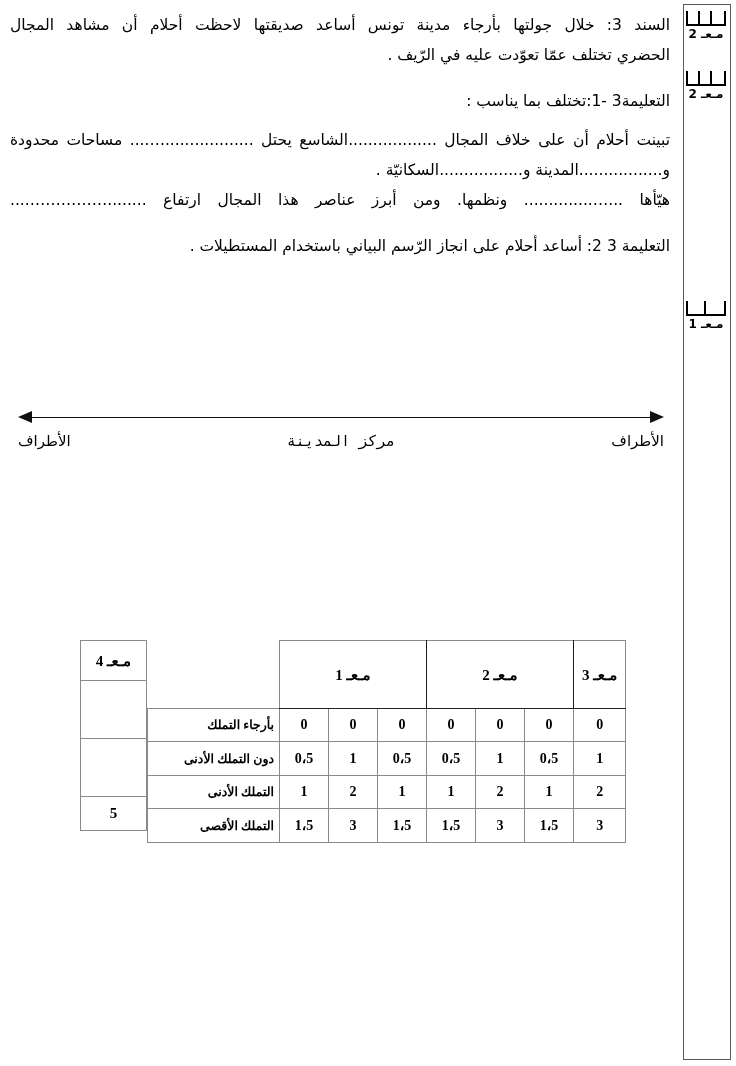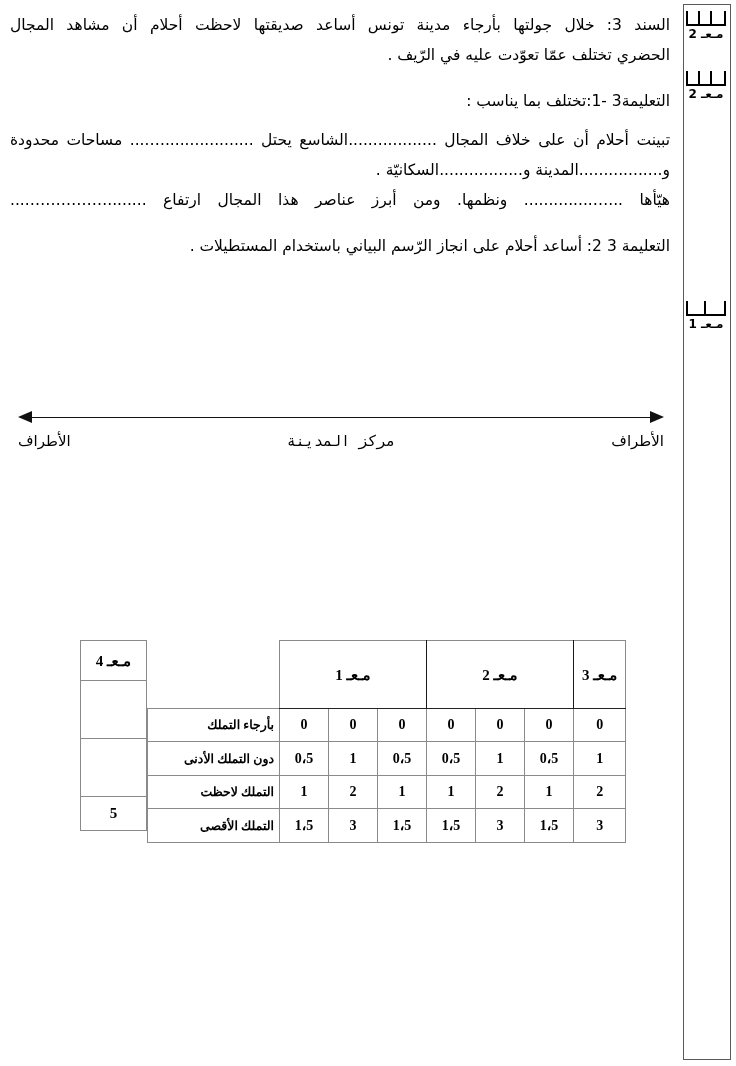--- a/index.html
+++ b/index.html
@@ -285,21 +285,21 @@
           <td class="crit">دون التملك الأدنى</td>
         </tr>
         <tr>
           <td class="num">2</td>
           <td class="num">1</td>
           <td class="num">2</td>
           <td class="num">1</td>
           <td class="num">1</td>
           <td class="num">2</td>
           <td class="num">1</td>
-          <td class="crit">التملك لاحظت</td>
+          <td class="crit">التملك الأدنى</td>
         </tr>
         <tr class="row-strong">
           <td class="num">3</td>
           <td class="num">1،5</td>
           <td class="num">3</td>
           <td class="num">1،5</td>
           <td class="num">1،5</td>
           <td class="num">3</td>
           <td class="num">1،5</td>
           <td class="crit">التملك الأقصى</td>

